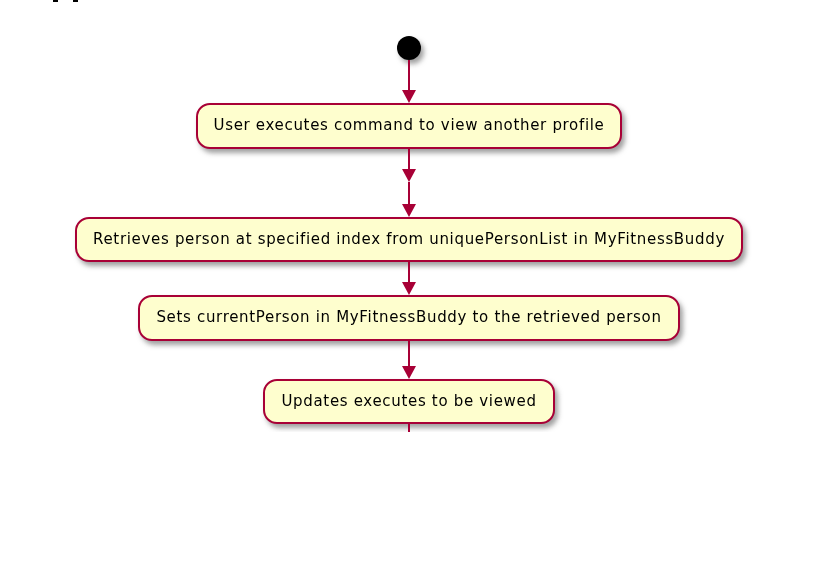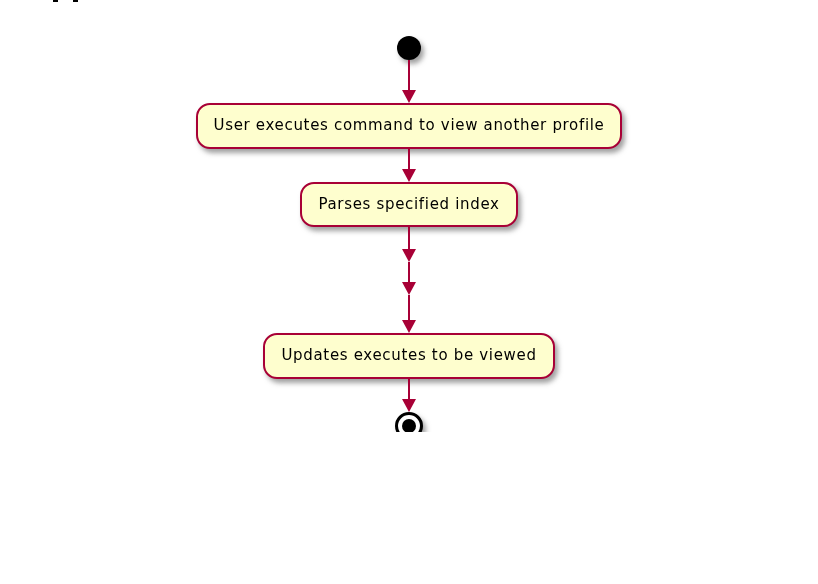--- a/index.html
+++ b/index.html
@@ -106,33 +106,34 @@
     <div class="head"></div>
   </div>
 
   <div class="activity">User executes command to view another profile</div>
 
   <div class="flow-arrow" style="height:33px">
     <div class="shaft"></div>
     <div class="head"></div>
   </div>
 
-  <div class="activity">Parses specified index</div>
 
   <div class="flow-arrow" style="height:35px">
     <div class="shaft"></div>
     <div class="head"></div>
   </div>
 
+  <div class="activity">Retrieves person at specified index from uniquePersonList in MyFitnessBuddy</div>
 
   <div class="flow-arrow" style="height:33px">
     <div class="shaft"></div>
     <div class="head"></div>
   </div>
 
+  <div class="activity">Sets currentPerson in MyFitnessBuddy to the retrieved person</div>
 
   <div class="flow-arrow" style="height:38px">
     <div class="shaft"></div>
     <div class="head"></div>
   </div>
 
   <div class="activity">Updates executes to be viewed</div>
 
   <div class="flow-arrow" style="height:33px">
     <div class="shaft"></div>

